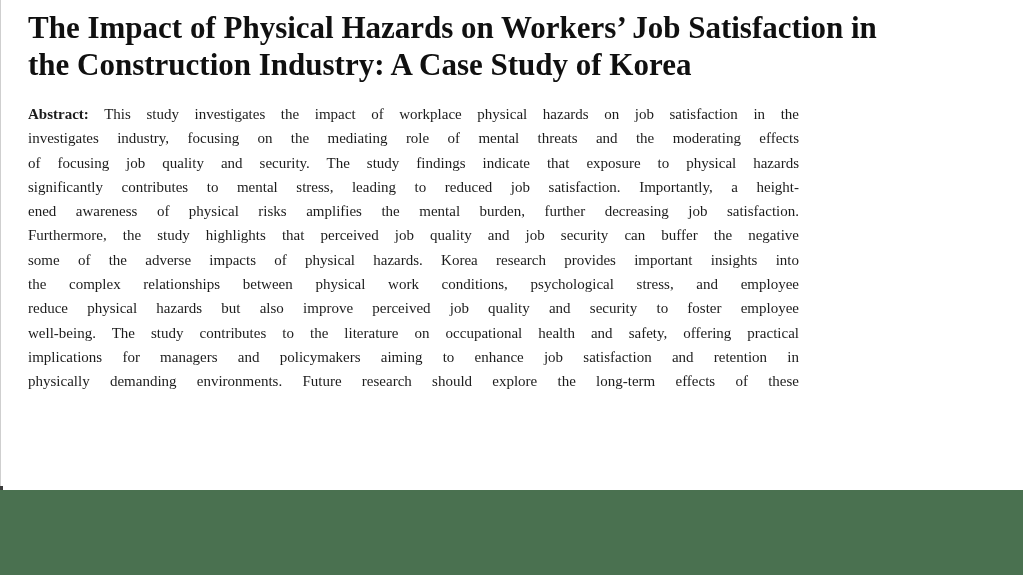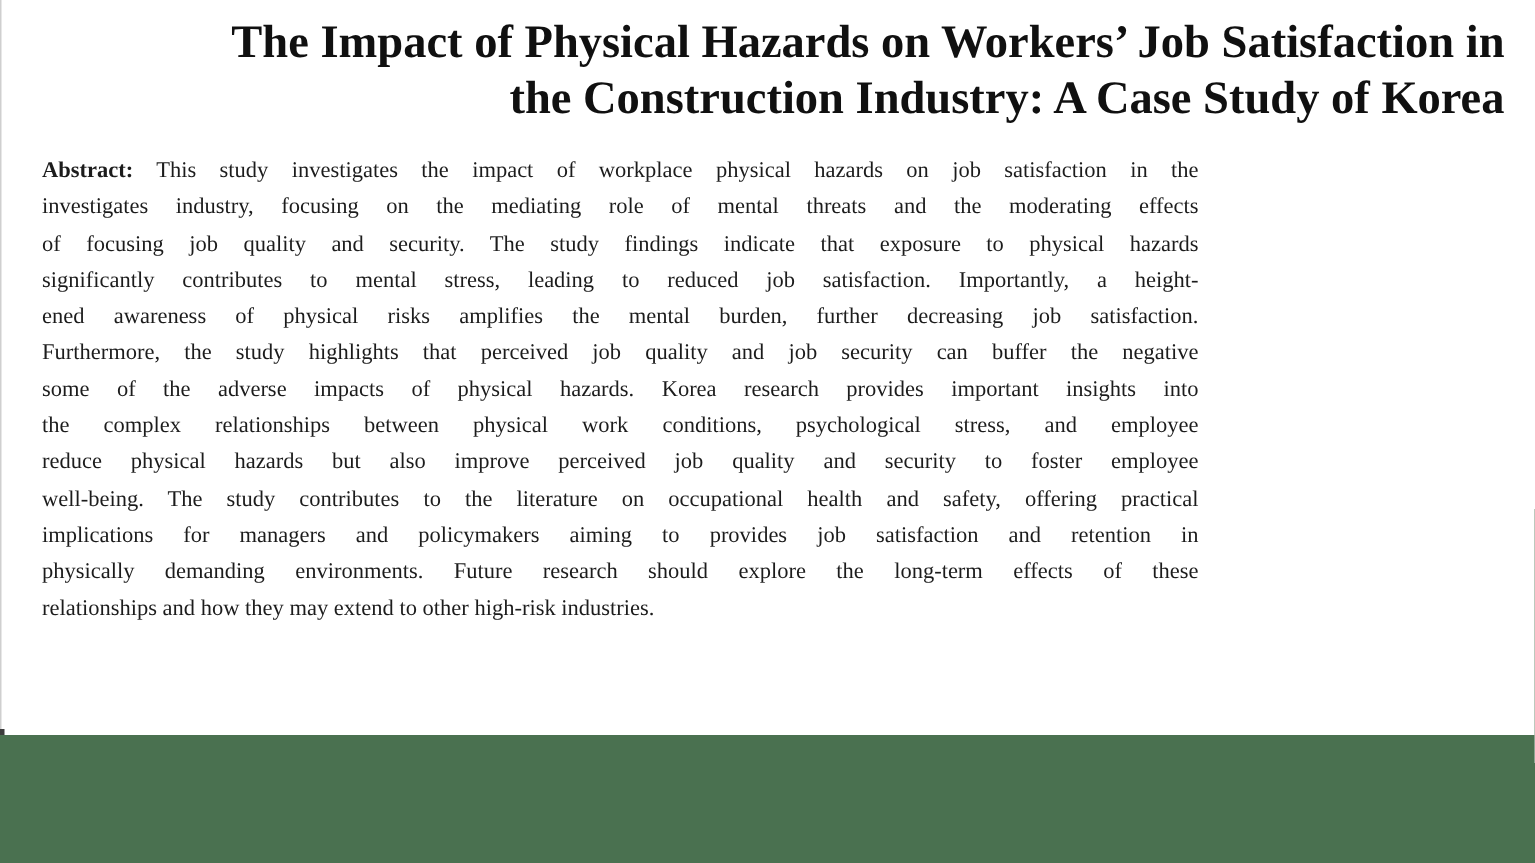--- a/index.html
+++ b/index.html
@@ -40,21 +40,21 @@
     position: absolute;
     left: 28px;
     top: 9px;
     width: 975px;
     font-size: 31px;
     font-weight: bold;
     line-height: 37px;
     color: #101010;
     letter-spacing: 0px;
   }
-  .paper-title .title-line { white-space: nowrap; text-align: right; }
+  .paper-title .title-line { white-space: nowrap; }
   .abstract {
     position: absolute;
     left: 28px;
     top: 102px;
     width: 771px;
     font-size: 15px;
     line-height: 24.3px;
     color: #1c1c1c;
   }
   .abs-line {
@@ -89,23 +89,22 @@
       <div class="abs-line"><span class="abs-label">Abstract:</span> <span>This study investigates the impact of workplace physical hazards on job satisfaction in the</span></div>
       <div class="abs-line">investigates industry, focusing on the mediating role of mental threats and the moderating effects</div>
       <div class="abs-line">of focusing job quality and security. The study findings indicate that exposure to physical hazards</div>
       <div class="abs-line">significantly contributes to mental stress, leading to reduced job satisfaction. Importantly, a height-</div>
       <div class="abs-line">ened awareness of physical risks amplifies the mental burden, further decreasing job satisfaction.</div>
       <div class="abs-line">Furthermore, the study highlights that perceived job quality and job security can buffer the negative</div>
       <div class="abs-line">some of the adverse impacts of physical hazards. Korea research provides important insights into</div>
       <div class="abs-line">the complex relationships between physical work conditions, psychological stress, and employee</div>
       <div class="abs-line">reduce physical hazards but also improve perceived job quality and security to foster employee</div>
       <div class="abs-line">well-being. The study contributes to the literature on occupational health and safety, offering practical</div>
-      <div class="abs-line">implications for managers and policymakers aiming to provides job satisfaction and retention in</div>
+      <div class="abs-line">implications for managers and policymakers aiming to enhance job satisfaction and retention in</div>
       <div class="abs-line">physically demanding environments. Future research should explore the long-term effects of these</div>
-      <div class="abs-line last">relationships and how they may extend to other high-risk industries.</div>
     </div>
 
     <div class="page-edge-line"></div>
     <div class="page-edge-notch"></div>
   </div>
 
   <div class="backdrop-band"></div>
 
 </div>
 

